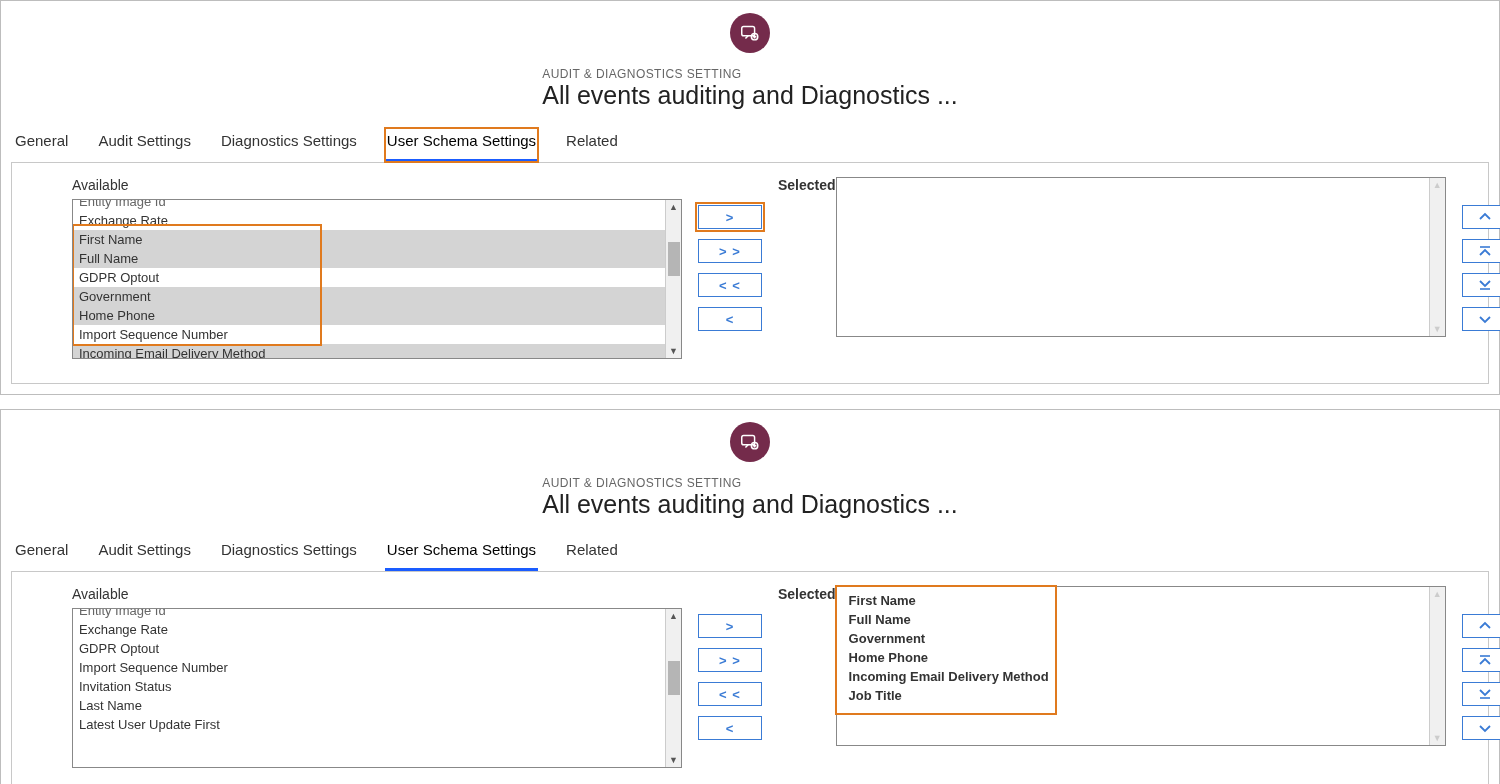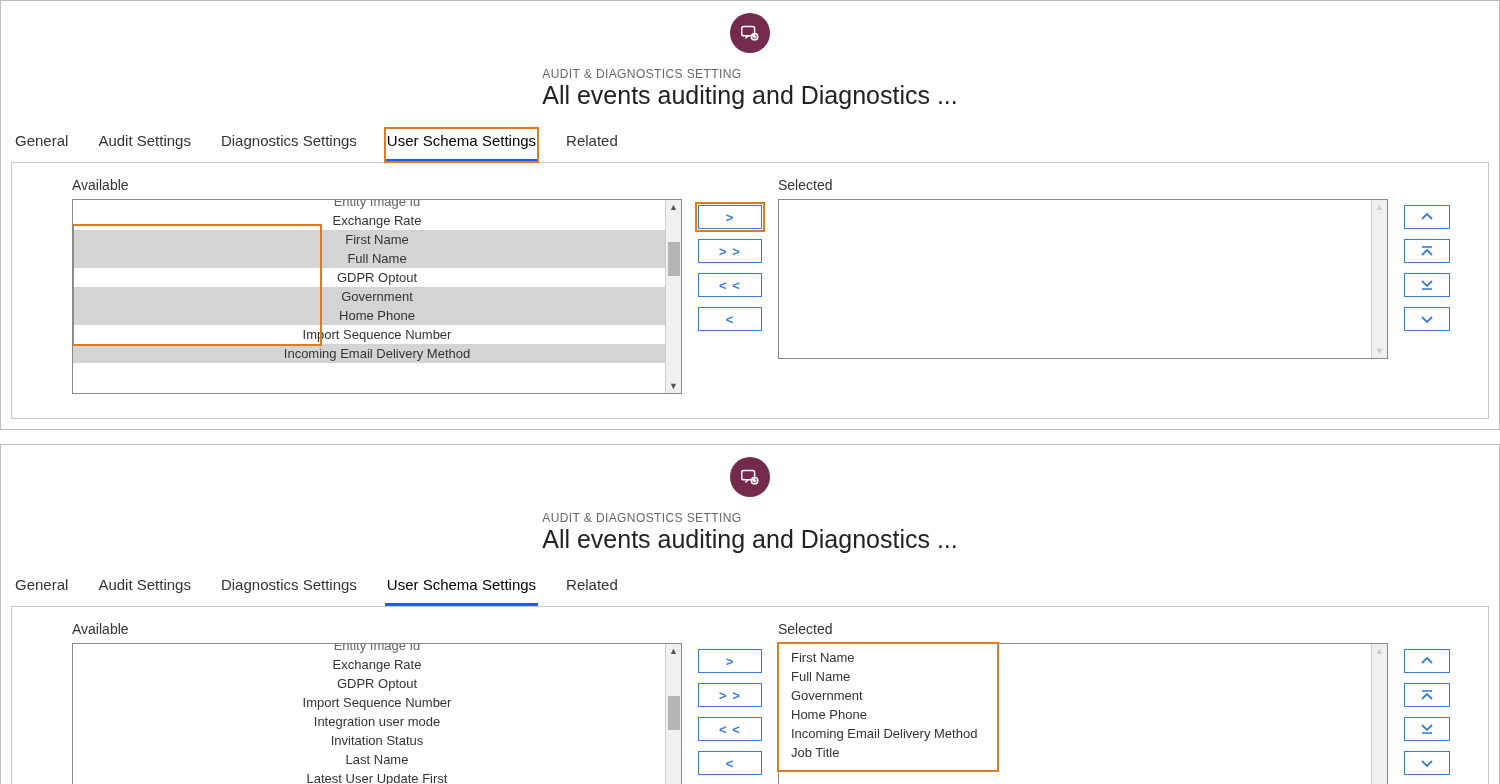--- a/index.html
+++ b/index.html
@@ -10,32 +10,32 @@
   .entity-icon svg { width: 22px; height: 22px; }
   .header-text .overline { font-size: 12px; letter-spacing: 0.4px; color: #666; }
   .header-text .title { font-size: 25px; color: #222; }
   .tabs { display: flex; gap: 26px; padding: 10px 12px 0 12px; font-size: 15px; color: #333; }
   .tab { padding: 4px 2px 10px 2px; cursor: pointer; position: relative; }
   .tab.active { border-bottom: 3px solid #1a5cff; color: #000; font-weight: 400; }
   .tab.highlight-box { outline: 2px solid #e07a1e; outline-offset: -1px; }
   .content-area { border: 1px solid #c8c8c8; margin: 10px; margin-top: 0; padding: 14px 8px 24px 60px; display: flex; gap: 16px; align-items: flex-start; }
   .col-label { font-size: 14px; margin-bottom: 6px; }
   .listbox-col { display: flex; flex-direction: column; }
-  .listbox-wrap { position: relative; width: 610px; height: 195px; border: 1px solid #888; overflow: hidden; text-align: center; }
+  .listbox-wrap { position: relative; width: 610px; height: 160px; border: 1px solid #888; overflow: hidden; }
   .listbox-inner { height: 100%; overflow: hidden; }
   .list-item { padding: 1px 6px; font-size: 13px; line-height: 17px; white-space: nowrap; }
   .list-item.alt { background: #d4d4d4; }
   .list-item.cut { color: #666; margin-top: -8px; }
   .scrollbar { position: absolute; right: 0; top: 0; bottom: 0; width: 16px; background: #f0f0f0; border-left: 1px solid #ccc; display: flex; flex-direction: column; align-items: center; justify-content: space-between; padding: 2px 0; }
   .scroll-arrow { font-size: 9px; color: #555; cursor: pointer; }
   .scroll-thumb { background: #b5b5b5; width: 12px; border-radius: 0; }
   .move-btn-col { display: flex; flex-direction: column; gap: 10px; margin-top: 28px; }
   .move-btn { width: 64px; height: 24px; border: 1px solid #3a7bd5; background: #fff; color: #3a7bd5; font-size: 13px; display: flex; align-items: center; justify-content: center; cursor: pointer; font-weight: 600; letter-spacing: 1px; }
   .move-btn.highlight { outline: 2px solid #e07a1e; outline-offset: 1px; }
-  .selected-col { display: flex; flex-direction: column; }
+  .selected-col { display: flex; flex-direction: row; font-weight: bold; }
   .selected-box { width: 610px; height: 160px; border: 1px solid #888; position: relative; padding: 4px 6px; }
   .order-btn-col { display: flex; flex-direction: column; gap: 10px; margin-top: 28px; }
   .order-btn { width: 46px; height: 24px; border: 1px solid #3a7bd5; background: #fff; color: #3a7bd5; display: flex; align-items: center; justify-content: center; cursor: pointer; }
   .order-btn svg { width: 14px; height: 14px; }
   .highlight-region { position: absolute; border: 2px solid #e07a1e; pointer-events: none; }
 </style>
 </head>
 <body>
 
 <div class="panel">
@@ -163,21 +163,20 @@
   <div class="content-area">
 
     <div class="listbox-col">
       <div class="col-label">Available</div>
       <div class="listbox-wrap">
         <div class="listbox-inner">
           <div class="list-item cut">Entity Image Id</div>
           <div class="list-item">Exchange Rate</div>
           <div class="list-item">GDPR Optout</div>
           <div class="list-item">Import Sequence Number</div>
-          <div class="list-item">Integration user mode</div>
           <div class="list-item">Invitation Status</div>
           <div class="list-item">Last Name</div>
           <div class="list-item">Latest User Update First</div>
 
         </div>
         <div class="scrollbar">
           <div class="scroll-arrow">▲</div>
           <div class="scroll-thumb" style="height:34px; margin-top:40px; margin-bottom:auto;"></div>
           <div class="scroll-arrow">▼</div>
         </div>

